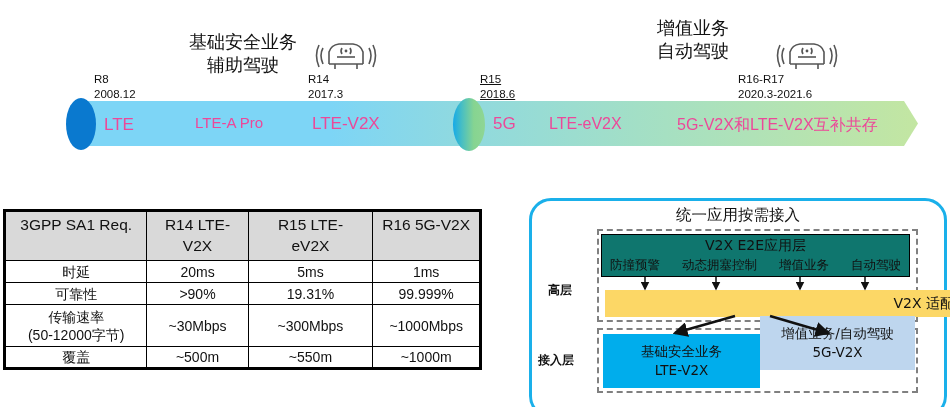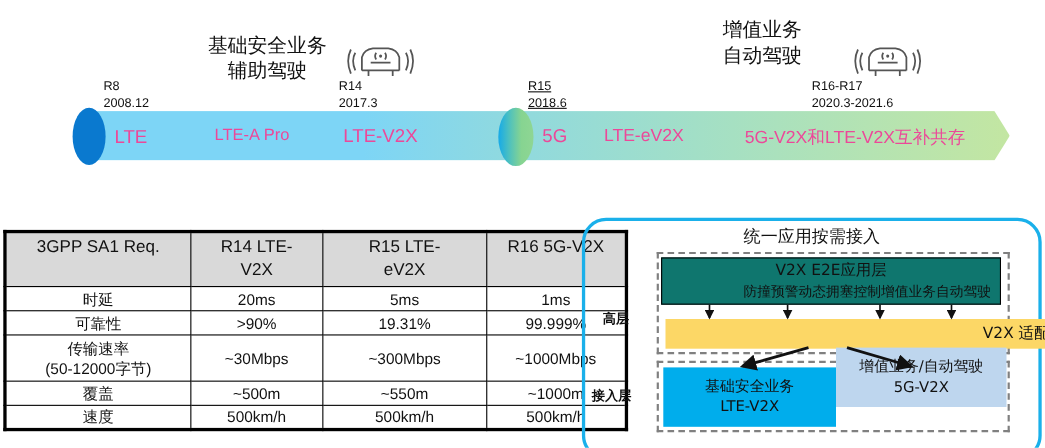--- a/index.html
+++ b/index.html
@@ -21,21 +21,21 @@
     background: linear-gradient(90deg, #16aae8 0%, #4cc0c0 30%, #86d491 65%, #8fd694 100%);
   }
   .tl-label { position: absolute; font-size: 15px; color: #ec4899; white-space: nowrap; font-family: Liberation Sans, sans-serif; }
   .tl-rel   { position: absolute; font-size: 11.5px; line-height: 15px; color: #111; white-space: nowrap; font-family: "Liberation Sans", "DejaVu Sans", sans-serif; }
   .tl-title { position: absolute; font-size: 18px; line-height: 23px; color: #111; text-align: center; white-space: nowrap; }
 
   .car-icon { position: absolute; width: 62px; height: 36px; }
 
   
   .req-table {
-    position: absolute; left: 3px; top: 209px; width: 568px;
+    position: absolute; left: 3px; top: 209px; width: 479px;
     border-collapse: collapse; border: 3px solid #000;
     font-family: "Liberation Sans", "DejaVu Sans", sans-serif;
   }
   .req-table th, .req-table td {
     border: 1px solid #000; text-align: center; font-size: 14px; color: #111; font-weight: normal;
     padding: 0 2px; white-space: nowrap;
   }
   .req-table th { background: #d9d9d9; font-size: 15.5px; line-height: 21px; height: 50px; vertical-align: top; padding-top: 2px; }
   .req-table td { height: 22px; line-height: 20px; }
   .req-table td.tall { height: 42px; line-height: 18px; }
@@ -49,21 +49,21 @@
     position: absolute; left: 529px; top: 198px; width: 418px; height: 220px;
     border: 3px solid #1ab0ea; border-radius: 22px;
   }
   .arch-title { position: absolute; left: 529px; top: 205px; width: 418px; text-align: center; font-size: 15.5px; color: #111; }
   .dash-box { position: absolute; border: 2px dashed #808080; }
   .app-layer {
     position: absolute; left: 601px; top: 234px; width: 309px; height: 43px;
     background: #0f766e; border: 1.5px solid #000;
   }
   .app-layer-title { position: absolute; left: 0; top: 2px; width: 100%; text-align: center; font-size: 14px; color: #111; }
-  .app-items { position: absolute; left: 0; top: 22px; width: 100%; display: flex; justify-content: flex-end; font-size: 12.5px; color: #111; padding: 0 8px 0 8px; }
+  .app-items { position: absolute; left: 0; top: 22px; width: 100%; display: flex; justify-content: space-between; font-size: 12.5px; color: #111; padding: 0 8px 0 8px; }
   .adapt-layer {
     position: absolute; left: 605px; top: 290px; width: 363px; height: 27px;
     background: #fcd766; text-align: right; font-size: 14px; line-height: 27px; color: #111;
   }
   .access-left {
     position: absolute; left: 603px; top: 334px; width: 157px; height: 54px;
     background: #00adec; text-align: center; font-size: 13.5px; line-height: 19px; color: #111; padding-top: 8px;
   }
   .access-right {
     position: absolute; left: 760px; top: 316px; width: 155px; height: 54px;
@@ -180,26 +180,20 @@
         </td>
       <td class="tall">~30Mbps</td>
       <td class="tall">~300Mbps</td>
       <td class="tall">~1000Mbps</td>
     </tr>
     <tr>
       <td>覆盖</td>
       <td>~500m</td>
       <td>~550m</td>
       <td>~1000m</td>
-    </tr>
-    <tr>
-      <td>速度</td>
-      <td>500km/h</td>
-      <td>500km/h</td>
-      <td>500km/h</td>
     </tr>
   </tbody>
 </table>
 
 <div class="arch-frame"></div>
 <div class="arch-title">统一应用按需接入</div>
 
 <div class="dash-box" style="left:597px; top:229px; width:321px; height:93px;"></div>
 <div class="dash-box" style="left:597px; top:328px; width:321px; height:65px;"></div>
 

